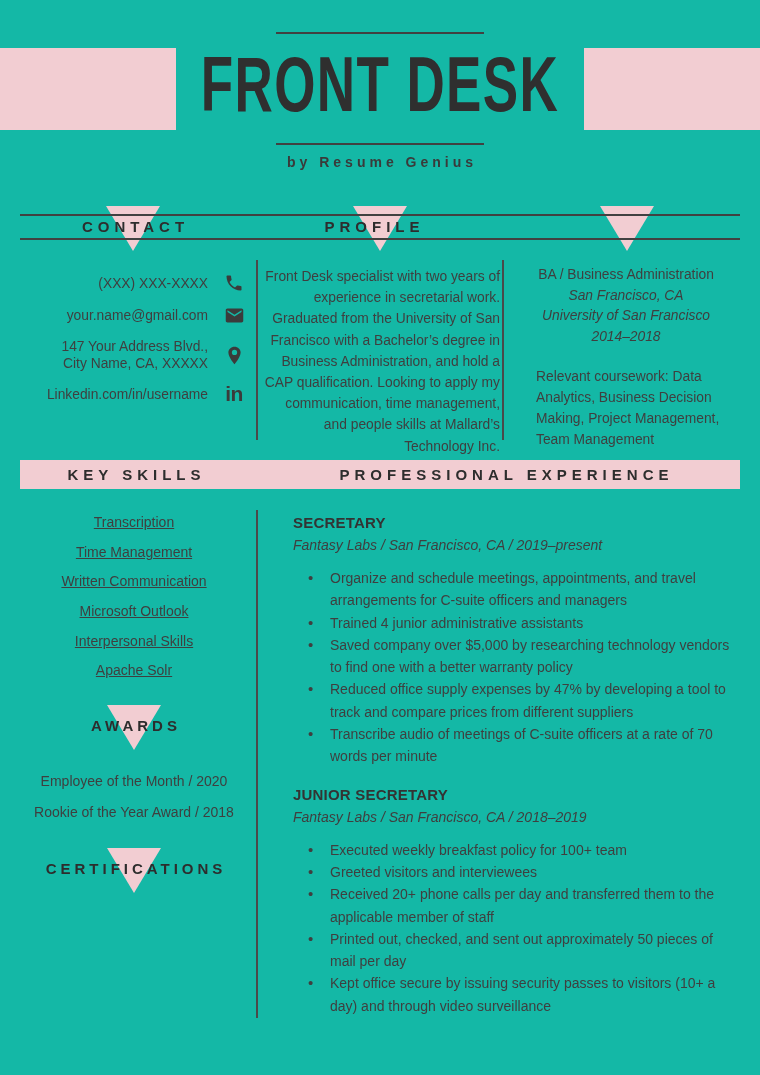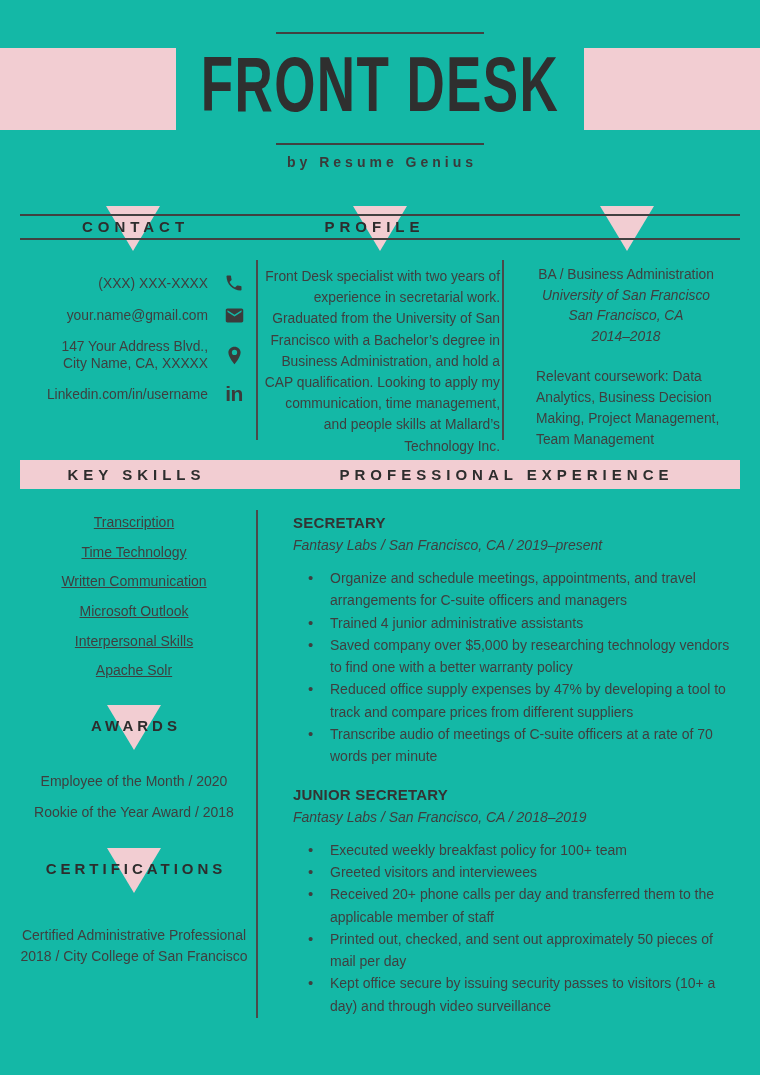--- a/index.html
+++ b/index.html
@@ -150,52 +150,48 @@
       <div class="c-icon">
         <span class="li-glyph">in</span>
       </div>
     </div>
   </div>
 
   <div class="profile-text">Front Desk specialist with two years of experience in secretarial work. Graduated from the University of San Francisco with a Bachelor’s degree in Business Administration, and hold a CAP qualification. Looking to apply my communication, time management, and people skills at Mallard’s Technology Inc.</div>
 
   <div class="edu">
     <div>BA / Business Administration</div>
+    <div class="it">San Francisco, CA</div>
     <div class="it">University of San Francisco</div>
-    <div class="it">San Francisco, CA</div>
     <div class="it">2014–2018</div>
     <div class="edu-course">Relevant coursework: Data Analytics, Business Decision Making, Project Management, Team Management</div>
   </div>
 
   <div class="banner"></div>
   <div class="banner-h h-skills">KEY SKILLS</div>
   <div class="banner-h h-exp">PROFESSIONAL EXPERIENCE</div>
 
   <div class="skills">
     <div class="skill">Transcription</div>
-    <div class="skill">Time Technology</div>
+    <div class="skill">Time Management</div>
     <div class="skill">Written Communication</div>
     <div class="skill">Microsoft Outlook</div>
     <div class="skill">Interpersonal Skills</div>
     <div class="skill">Apache Solr</div>
   </div>
 
   <div class="tri awards-tri"></div>
   <div class="side-h awards-h">AWARDS</div>
   <div class="awards-list">
     <div class="award">Employee of the Month / 2020</div>
     <div class="award">Rookie of the Year Award / 2018</div>
   </div>
 
   <div class="tri cert-tri"></div>
   <div class="side-h cert-h">CERTIFICATIONS</div>
-  <div class="cert-text">
-    <div>Certified Administrative Professional</div>
-    <div>2018 / City College of San Francisco</div>
-  </div>
 
   <div class="exp">
     <div class="job">
       <h3 class="job-title">SECRETARY</h3>
       <div class="job-meta">Fantasy Labs / San Francisco, CA / 2019–present</div>
       <ul>
         <li>Organize and schedule meetings, appointments, and travel arrangements for C-suite officers and managers</li>
         <li>Trained 4 junior administrative assistants</li>
         <li>Saved company over $5,000 by researching technology vendors to find one with a better warranty policy</li>
         <li>Reduced office supply expenses by 47% by developing a tool to track and compare prices from different suppliers</li>

